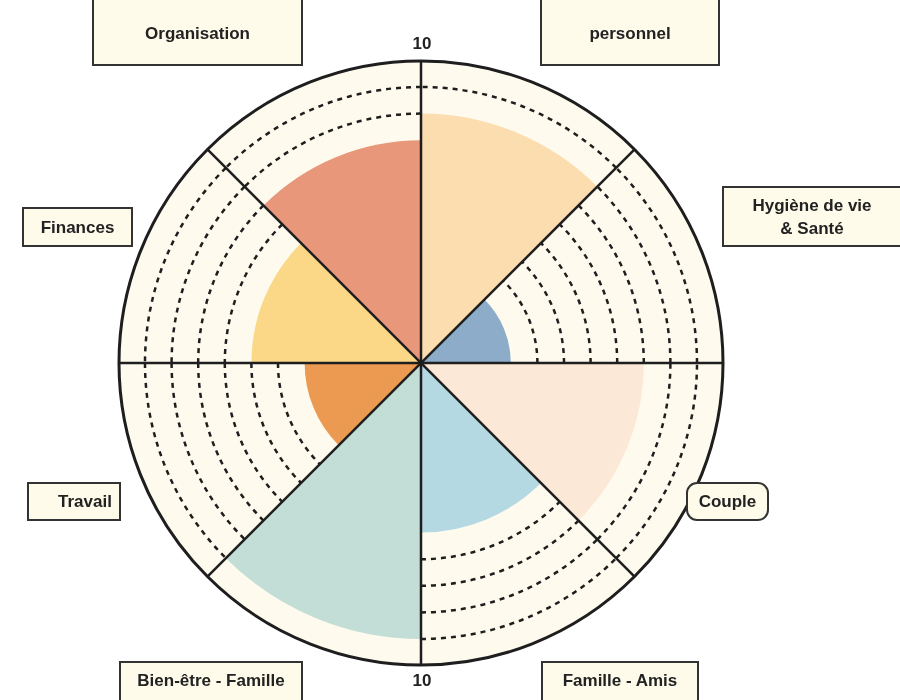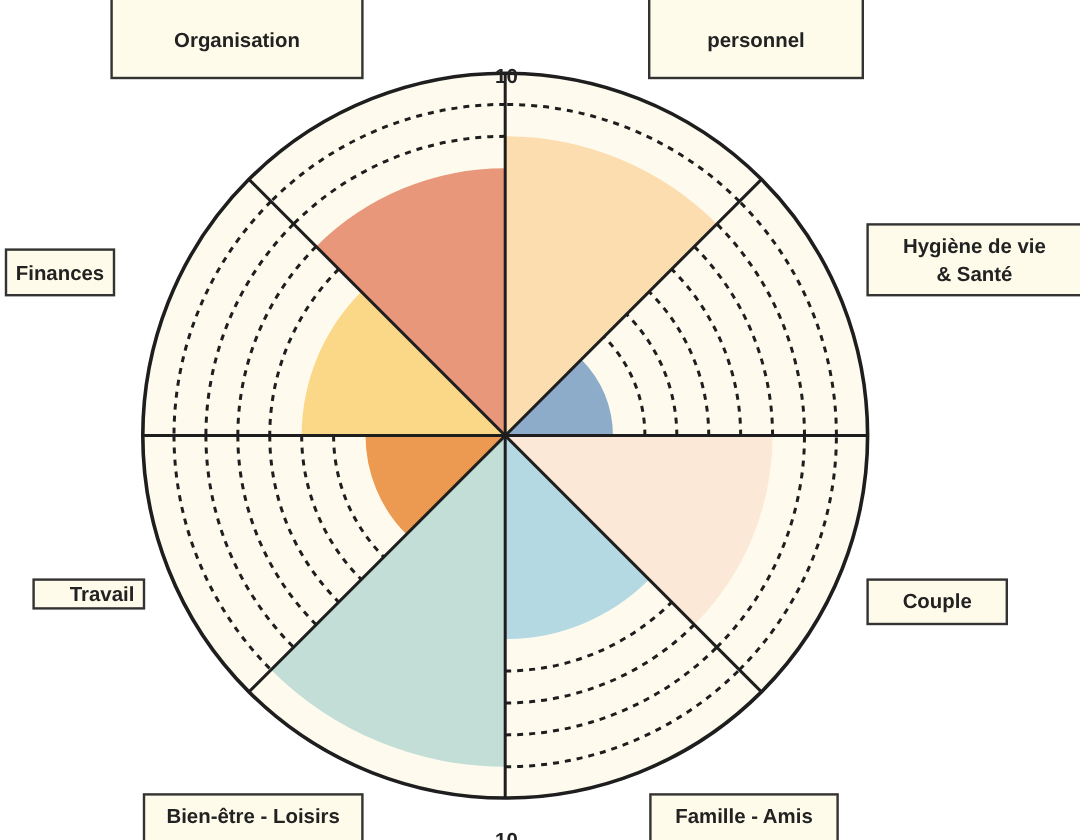--- a/index.html
+++ b/index.html
@@ -6,21 +6,21 @@
   body { width: 900px; height: 700px; position: relative; overflow: hidden;
          font-family: "Liberation Sans", "DejaVu Sans", sans-serif; }
   #wheel { position: absolute; left: 0; top: 0; }
   .label-box {
     position: absolute; box-sizing: border-box;
     background: #fefbea; border: 2px solid #333333;
     display: flex; flex-direction: column; align-items: center; justify-content: center;
     color: #222222; font-weight: bold; font-size: 17px; line-height: 23px; text-align: center;
   }
   .scale-label { position: absolute; font-weight: bold; font-size: 17px; color: #222222;
-                 width: 40px; text-align: center; margin-top: 20px; }
+                 width: 40px; text-align: center; }
 </style>
 </head>
 <body>
 
 <svg id="wheel" width="900" height="700" viewBox="0 0 900 700">
   <g id="wedges">
       <circle cx="421" cy="363" r="302" fill="#fefbee"></circle>
       <path d="M 421 363 L 597.352431227925 186.64756877207506 A 249.4 249.4 0 0 0 421 113.6 Z" fill="#fcddb0"></path>
       <path d="M 421 363 L 510.8 363 A 89.80000000000001 89.80000000000001 0 0 0 484.498188950552 299.501811049448 Z" fill="#8cacca"></path>
       <path d="M 421 363 L 578.5433908483628 520.5433908483628 A 222.8 222.8 0 0 0 643.8 363 Z" fill="#fce8d6"></path>
@@ -76,31 +76,31 @@
 
 <div class="label-box" style="left:540px; top:-2px; width:180px; height:68px; padding-top:2px;">
   <span>personnel</span>
 </div>
 
 <div class="label-box" style="left:722px; top:186px; width:180px; height:61px;">
   <span>Hygiène de vie</span>
   <span>&amp; Santé</span>
 </div>
 
-<div class="label-box" style="left:4px; top:207px; width:92px; height:40px;align-items:center;">
+<div class="label-box" style="left:22px; top:207px; width:111px; height:40px;align-items:center;">
   <span>Finances</span>
 </div>
 
-<div class="label-box" style="left:27px; top:482px; width:94px; height:26px;padding-left:22px;">
+<div class="label-box" style="left:27px; top:482px; width:94px; height:39px;padding-left:22px;">
   <span>Travail</span>
 </div>
 
-<div class="label-box" style="left:722px; top:482px; width:118px; height:39px;">
+<div class="label-box" style="left:686px; top:482px; width:83px; height:39px;border-radius:11px;">
   <span>Couple</span>
 </div>
 
 <div class="label-box" style="left:119px; top:661px; width:184px; height:42px; padding-bottom:3px;">
-  <span>Bien-être - Loisirs</span>
+  <span>Bien-être - Famille</span>
 </div>
 
 <div class="label-box" style="left:541px; top:661px; width:158px; height:42px; padding-bottom:3px;">
   <span>Famille - Amis</span>
 </div>
 
 </body></html>

